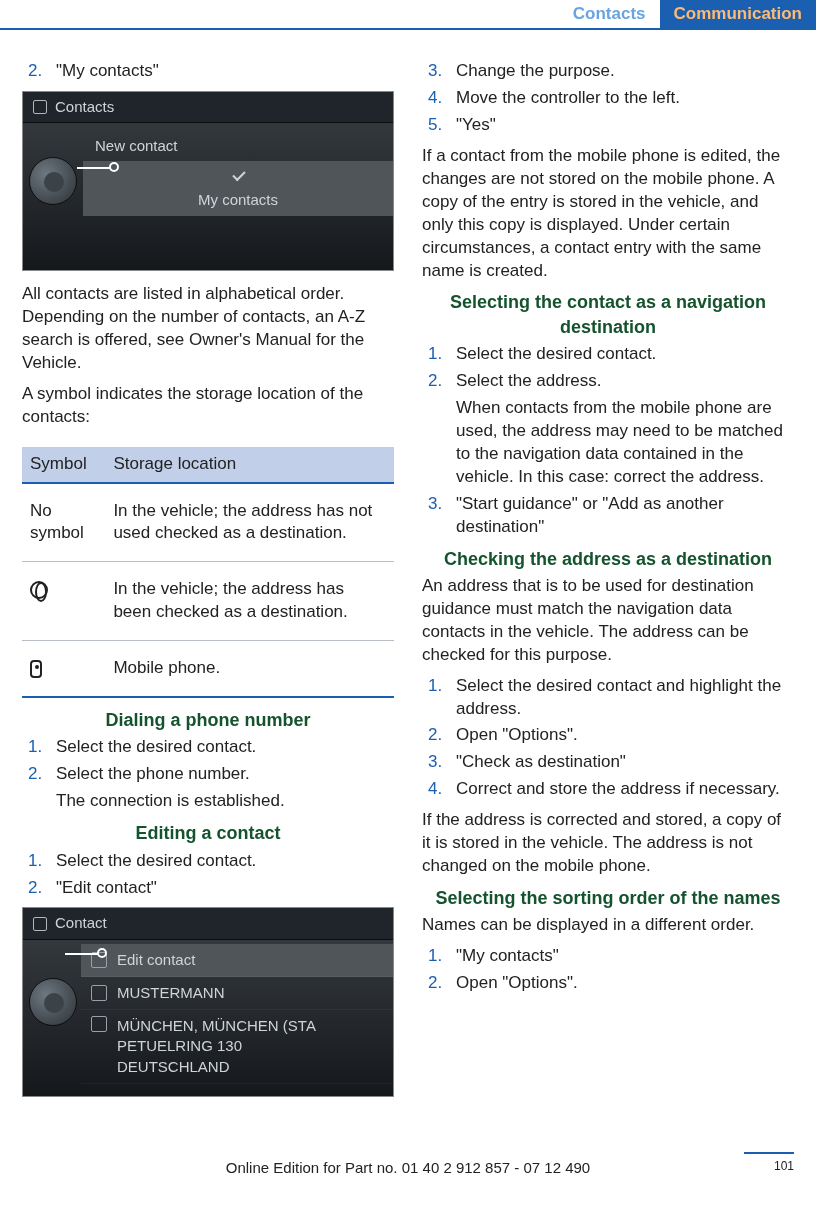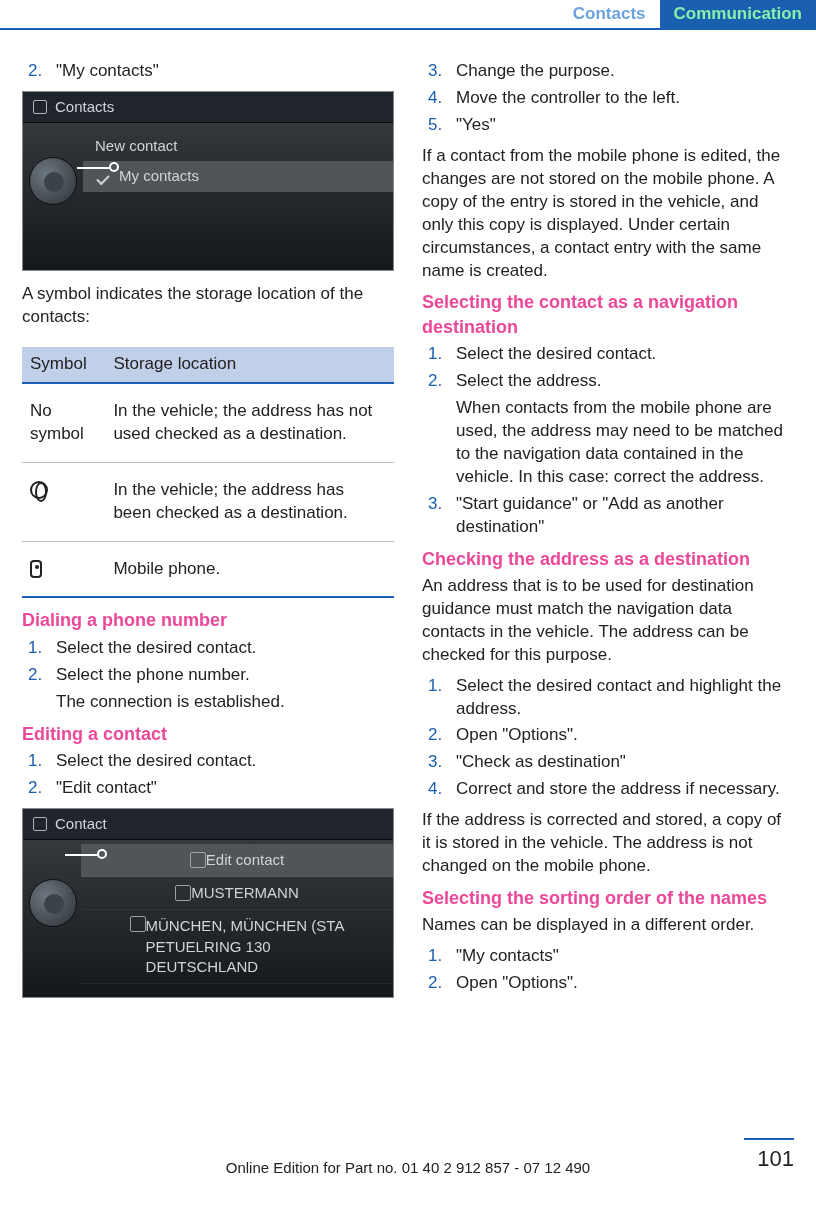--- a/index.html
+++ b/index.html
@@ -18,29 +18,29 @@
     justify-content: flex-end;
     border-bottom: 2px solid #1a5fb0;
     height: 30px;
   }
   .header-tab {
     padding: 3px 14px 0 14px;
     font-weight: bold;
     font-size: 17px;
   }
   .header-tab.chapter { color: #6aa3e0; background: #fff; }
-  .header-tab.section { color: #86efac; background: #1a5fb0; }
+  .header-tab.section { color: #fdba74; background: #1a5fb0; }
   .content {
     display: flex;
     gap: 28px;
     padding: 30px 22px 0 22px;
   }
   .col { flex: 1; min-width: 0; }
   .para { margin-bottom: 8px; }
-  .h3 { color: #ec4899; font-weight: bold; font-size: 18px; margin-top: 3px; margin-bottom: 4px; }
+  .h3 { color: #14532d; font-weight: bold; font-size: 18px; margin-top: 3px; margin-bottom: 4px; text-align: center; }
   ol { list-style: none; margin-bottom: 8px; }
   ol li { display: flex; gap: 10px; margin-bottom: 4px; padding-left: 6px;}
   ol li .num { color: #1a5fb0; min-width: 18px; }
   ol li .txt { flex: 1; }
   ol li .sub { margin-top: 4px; }
   .screenshot {
     width: 100%;
     height: 180px;
     background: linear-gradient(#3a3f44, #15181b);
     border: 1px solid #888;
@@ -52,56 +52,56 @@
   }
   .screenshot .topbar {
     background: #1f252a;
     padding: 5px 10px;
     border-bottom: 1px solid #0a0c0e;
     display:flex; align-items:center; gap:8px;
   }
   .screenshot .ic { display:inline-block; width:14px; height:14px; border:1px solid #aeb6bc; border-radius:2px; }
   .screenshot .panel { padding: 8px 0 0 60px; }
   .screenshot .item { padding: 5px 12px; }
-  .screenshot .item.hl { background: #50555a; display:flex; align-items:center; gap:10px;}
+  .screenshot .item.hl { background: #50555a; display:flex; align-items:center; gap:10px;flex-direction:column;}
   .screenshot .check { display:inline-block; width:14px; height:14px; position:relative;}
   .screenshot .check::after { content:""; position:absolute; left:2px; top:5px; width:10px; height:5px; border-left:2px solid #cfd4d8; border-bottom:2px solid #cfd4d8; transform:rotate(-45deg);}
   .screenshot .knob {
     position:absolute; left:6px; top:50%; width:48px; height:48px; margin-top:-24px;
     background:radial-gradient(circle at 35% 35%, #6e7880, #2a3035); border-radius:50%;
     border:1px solid #0d0f11;
   }
   .screenshot .knob::after{content:""; position:absolute; left:14px; top:14px; width:20px; height:20px; border-radius:50%; background:#3b4349;}
   .screenshot .callout {
     position:absolute; left:60px; top:60px; width:10px; height:10px; border:2px solid #fff; border-radius:50%;
   }
   .screenshot .callout::after{
     content:""; position:absolute; right:100%; top:3px; width:34px; height:2px; background:#fff;
   }
   .screenshot .callout.lower { top:70px; left:86px;}
   .screenshot2 .panel2 { padding: 4px 0 0 58px; }
-  .screenshot2 .row { padding:6px 10px; display:flex; align-items:center; border-bottom:1px solid rgba(255,255,255,.05);justify-content:center;}
+  .screenshot2 .row { padding:6px 10px; display:flex; align-items:center; gap:10px; border-bottom:1px solid rgba(255,255,255,.05);}
   .screenshot2 .row.hl { background:#50555a;}
   .screenshot2 .micon{ display:inline-block; width:16px; height:16px; border:1px solid #9aa0a6; border-radius:2px;}
   table.sym { width:100%; border-collapse:collapse; margin:18px 0 10px 0; font-size:17px;}
   table.sym th { text-align:left; font-weight:normal; background:#c2cfe8; padding:6px 8px; border-bottom:2px solid #1a5fb0;}
   table.sym td { padding:16px 8px; border-bottom:1px solid #b8bec5; vertical-align:top;}
   table.sym tr:last-child td { border-bottom:2px solid #1a5fb0;}
   .sym-icon { display:inline-block; width:18px; height:18px; vertical-align:middle;}
   .sym-icon.globe { border:2px solid #222; border-radius:50%; position:relative;}
   .sym-icon.globe::after{content:""; position:absolute; left:3px; top:-1px; width:8px; height:16px; border:2px solid #222; border-radius:50%;}
   .sym-icon.phone { border:2px solid #222; border-radius:4px; width:12px; height:18px; position:relative;}
   .sym-icon.phone::after{content:""; position:absolute; left:3px; top:3px; width:4px; height:4px; background:#222; border-radius:50%;}
   .footer {
     position:absolute; bottom:30px; left:22px; right:22px;
     display:flex; justify-content:center; align-items:center;
     font-size:15px; color:#222;margin-top:20px;
   }
   .pagenum {
-    position:absolute; bottom:34px; right:22px; font-size:22px;
+    position:absolute; bottom:34px; right:22px; font-size:12px;
     border-top:2px solid #1a5fb0; padding-top:4px; min-width:50px; text-align:right;
   }
 </style>
 </head>
 <body>
 
 <div class="header">
   <div class="header-tab chapter">Contacts</div>
   <div class="header-tab section">Communication</div>
 </div>
@@ -126,20 +126,21 @@
       <div class="panel">
         <div class="item">New contact</div>
         <div class="item hl">
           <span class="check"></span>
           <span>My contacts</span>
         </div>
       </div>
       <div class="callout lower"></div>
     </div>
 
+    <p class="para">All contacts are listed in alphabetical order. Depending on the number of contacts, an A-Z search is offered, see Owner's Manual for the Vehicle.</p>
     <p class="para">A symbol indicates the storage location of the contacts:</p>
 
     <table class="sym">
       <tbody>
           <tr>
         <th>Symbol</th>
         <th>Storage location</th>
       </tr>
       <tr>
         <td>No symbol</td>

